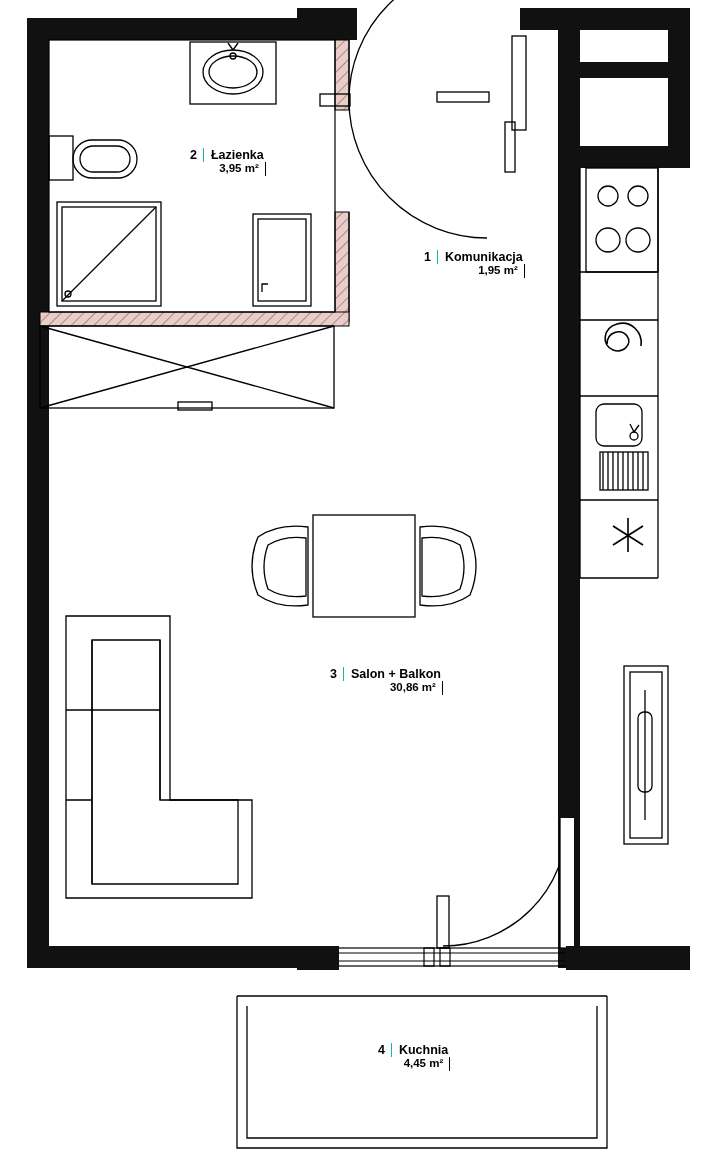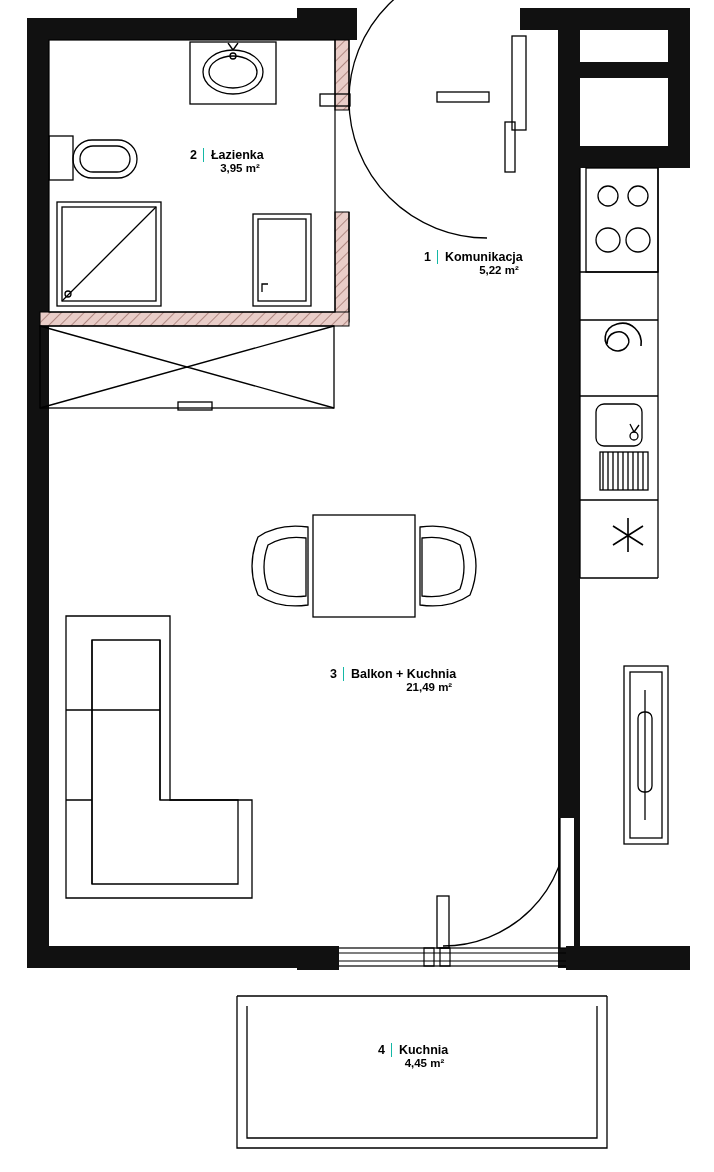--- a/index.html
+++ b/index.html
@@ -48,21 +48,20 @@
     font-size: 12.5px;
     font-weight: bold;
     border-left: 1px solid #14b8a6;
     padding-left: 7px;
     padding-right: 2px;
   }
   .room-label .line2 {
     display: flex;
     align-items: flex-end;
     width: 100%;
-    flex-direction: column;
   }
   .room-label .area {
     font-size: 11.5px;
     font-weight: bold;
     padding-right: 6px;
     margin-left: auto;
   }
   .room-label .rule-right {
     border-left: 1px solid #000;
     width: 0;
@@ -251,32 +250,32 @@
       <span class="rule-right"></span>
     </div>
   </div>
 
   <div class="room-label" style="left:424px; top:250px;">
     <div class="line1">
       <span class="num">1</span>
       <span class="name">Komunikacja</span>
     </div>
     <div class="line2">
-      <span class="area">5,22 m²</span>
+      <span class="area">1,95 m²</span>
       <span class="rule-right"></span>
     </div>
   </div>
 
   <div class="room-label" style="left:330px; top:667px;">
     <div class="line1">
       <span class="num">3</span>
-      <span class="name">Balkon + Kuchnia</span>
-    </div>
-    <div class="line2">
-      <span class="area">21,49 m²</span>
+      <span class="name">Salon + Balkon</span>
+    </div>
+    <div class="line2">
+      <span class="area">30,86 m²</span>
       <span class="rule-right"></span>
     </div>
   </div>
 
   <div class="room-label" style="left:378px; top:1043px;">
     <div class="line1">
       <span class="num">4</span>
       <span class="name">Kuchnia</span>
     </div>
     <div class="line2">

